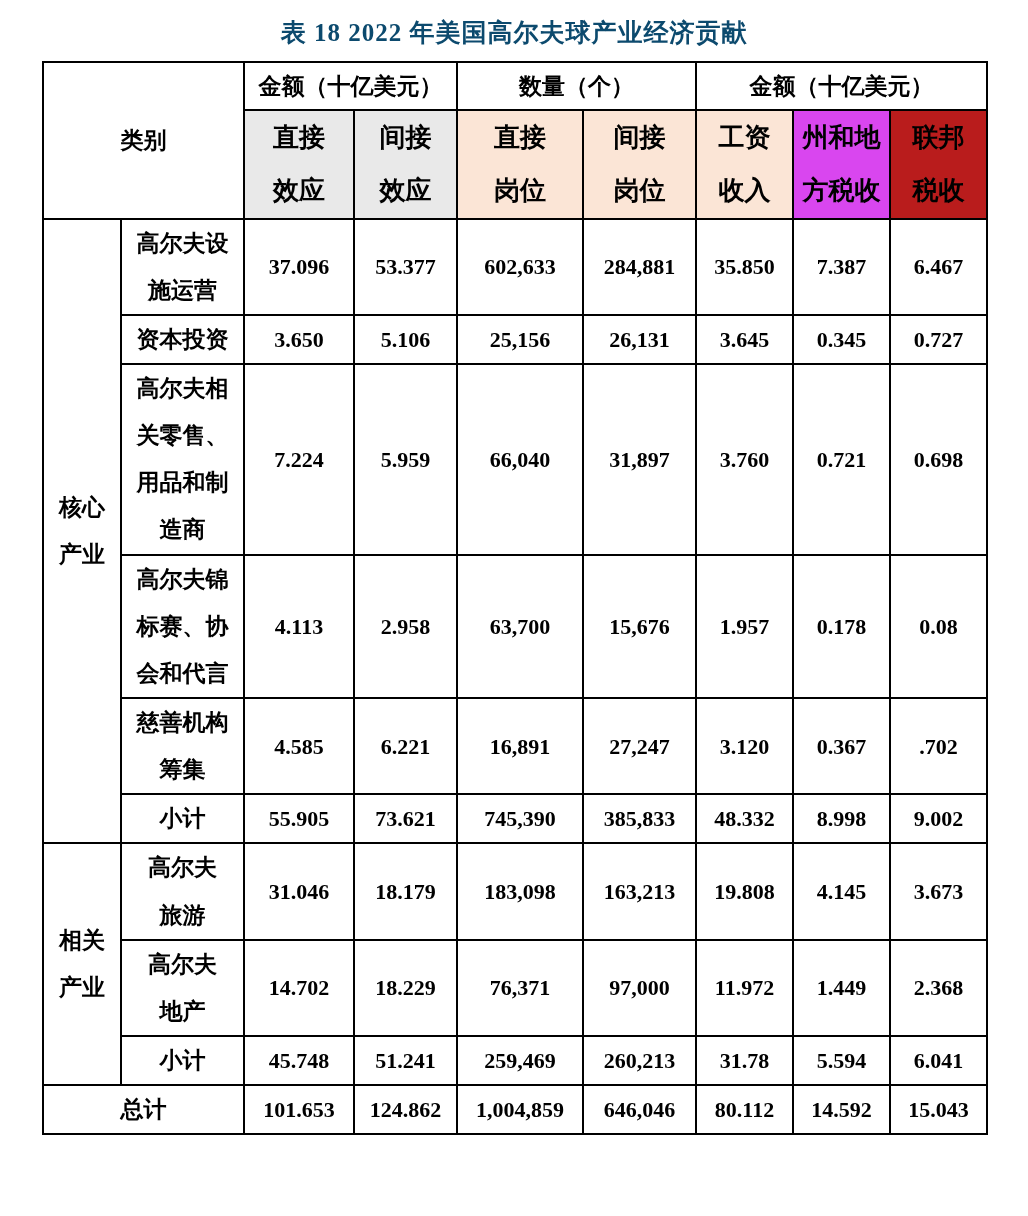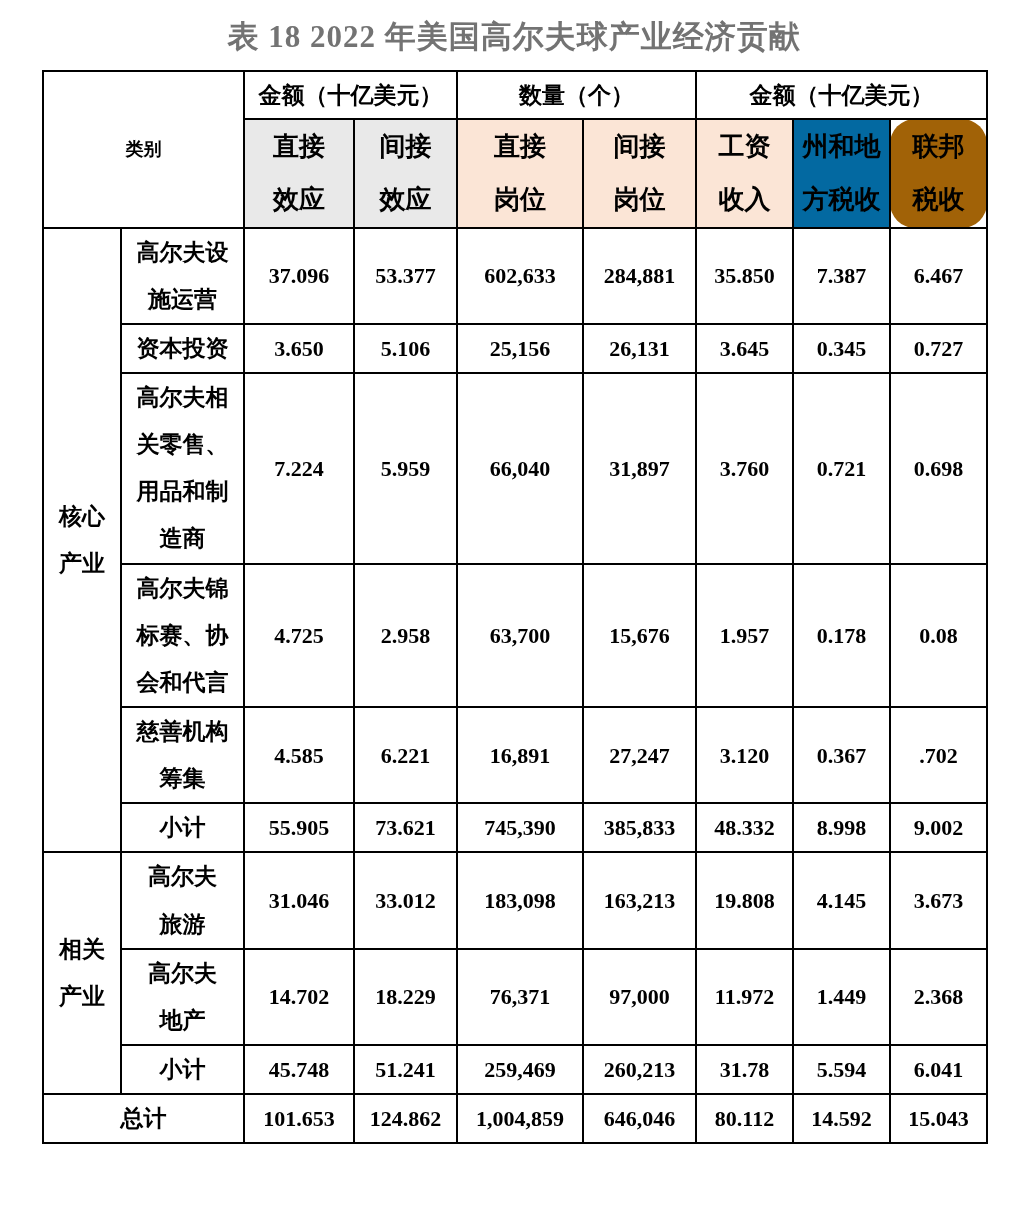--- a/index.html
+++ b/index.html
@@ -12,24 +12,24 @@
   }
   .page {
     position: relative;
     width: 1028px;
     height: 1216px;
     overflow: hidden;
   }
   .doc-title {
     margin-top: 16px;
     text-align: center;
-    font-size: 31px;
+    font-size: 25px;
     font-weight: bold;
     letter-spacing: 1px;
-    color: #737373;
+    color: #0c4a6e;
     font-family: "Liberation Serif", "DejaVu Sans", serif;
   }
   table.econ-table {
     border-collapse: collapse;
     table-layout: fixed;
     width: 944px;
     margin: 12px 0 0 42px;
     background: #fff;
   }
   .econ-table th, .econ-table td {
@@ -44,21 +44,21 @@
   .group-row th {
     height: 46px;
     font-size: 23px;
     font-weight: bold;
     background: #ffffff;
     font-family: "Liberation Sans", "DejaVu Sans", sans-serif;
   }
   
   th.cat-head {
     background: #ffffff;
-    font-size: 18px;
+    font-size: 23px;
     font-weight: bold;
     font-family: "Liberation Sans", "DejaVu Sans", sans-serif;
   }
   
   .sub-row th {
     font-size: 26px;
     font-weight: bold;
     line-height: 2.05;
     white-space: pre-line;
     font-family: "Liberation Sans", "DejaVu Sans", sans-serif;
@@ -123,23 +123,23 @@
           <th style="background: rgb(233, 233, 233);">直接
 效应</th>
           <th style="background: rgb(233, 233, 233);">间接
 效应</th>
           <th style="background: rgb(251, 229, 214);">直接
 岗位</th>
           <th style="background: rgb(251, 229, 214);">间接
 岗位</th>
           <th style="background: rgb(251, 229, 214);">工资
 收入</th>
-          <th style="background: #0369a1;">州和地
+          <th style="background: #d946ef;">州和地
 方税收</th>
-          <th style="background: #a16207; border-radius: 25px;">联邦
+          <th style="background: #b91c1c;">联邦
 税收</th>
         </tr>
     </thead>
     <tbody id="table-body">
         <tr>
           <td class="section-cell" rowspan="6">核心
 产业</td>
           <td class="label-cell">高尔夫设
 施运营</td>
           <td class="value-cell">37.096</td>
@@ -170,21 +170,21 @@
           <td class="value-cell">66,040</td>
           <td class="value-cell">31,897</td>
           <td class="value-cell">3.760</td>
           <td class="value-cell">0.721</td>
           <td class="value-cell">0.698</td>
         </tr>
         <tr>
           <td class="label-cell">高尔夫锦
 标赛、协
 会和代言</td>
-          <td class="value-cell">4.725</td>
+          <td class="value-cell">4.113</td>
           <td class="value-cell">2.958</td>
           <td class="value-cell">63,700</td>
           <td class="value-cell">15,676</td>
           <td class="value-cell">1.957</td>
           <td class="value-cell">0.178</td>
           <td class="value-cell">0.08</td>
         </tr>
         <tr>
           <td class="label-cell">慈善机构
 筹集</td>
@@ -205,21 +205,21 @@
           <td class="value-cell">48.332</td>
           <td class="value-cell">8.998</td>
           <td class="value-cell">9.002</td>
         </tr>
         <tr>
           <td class="section-cell" rowspan="3">相关
 产业</td>
           <td class="label-cell">高尔夫
 旅游</td>
           <td class="value-cell">31.046</td>
-          <td class="value-cell">33.012</td>
+          <td class="value-cell">18.179</td>
           <td class="value-cell">183,098</td>
           <td class="value-cell">163,213</td>
           <td class="value-cell">19.808</td>
           <td class="value-cell">4.145</td>
           <td class="value-cell">3.673</td>
         </tr>
         <tr>
           <td class="label-cell">高尔夫
 地产</td>
           <td class="value-cell">14.702</td>

